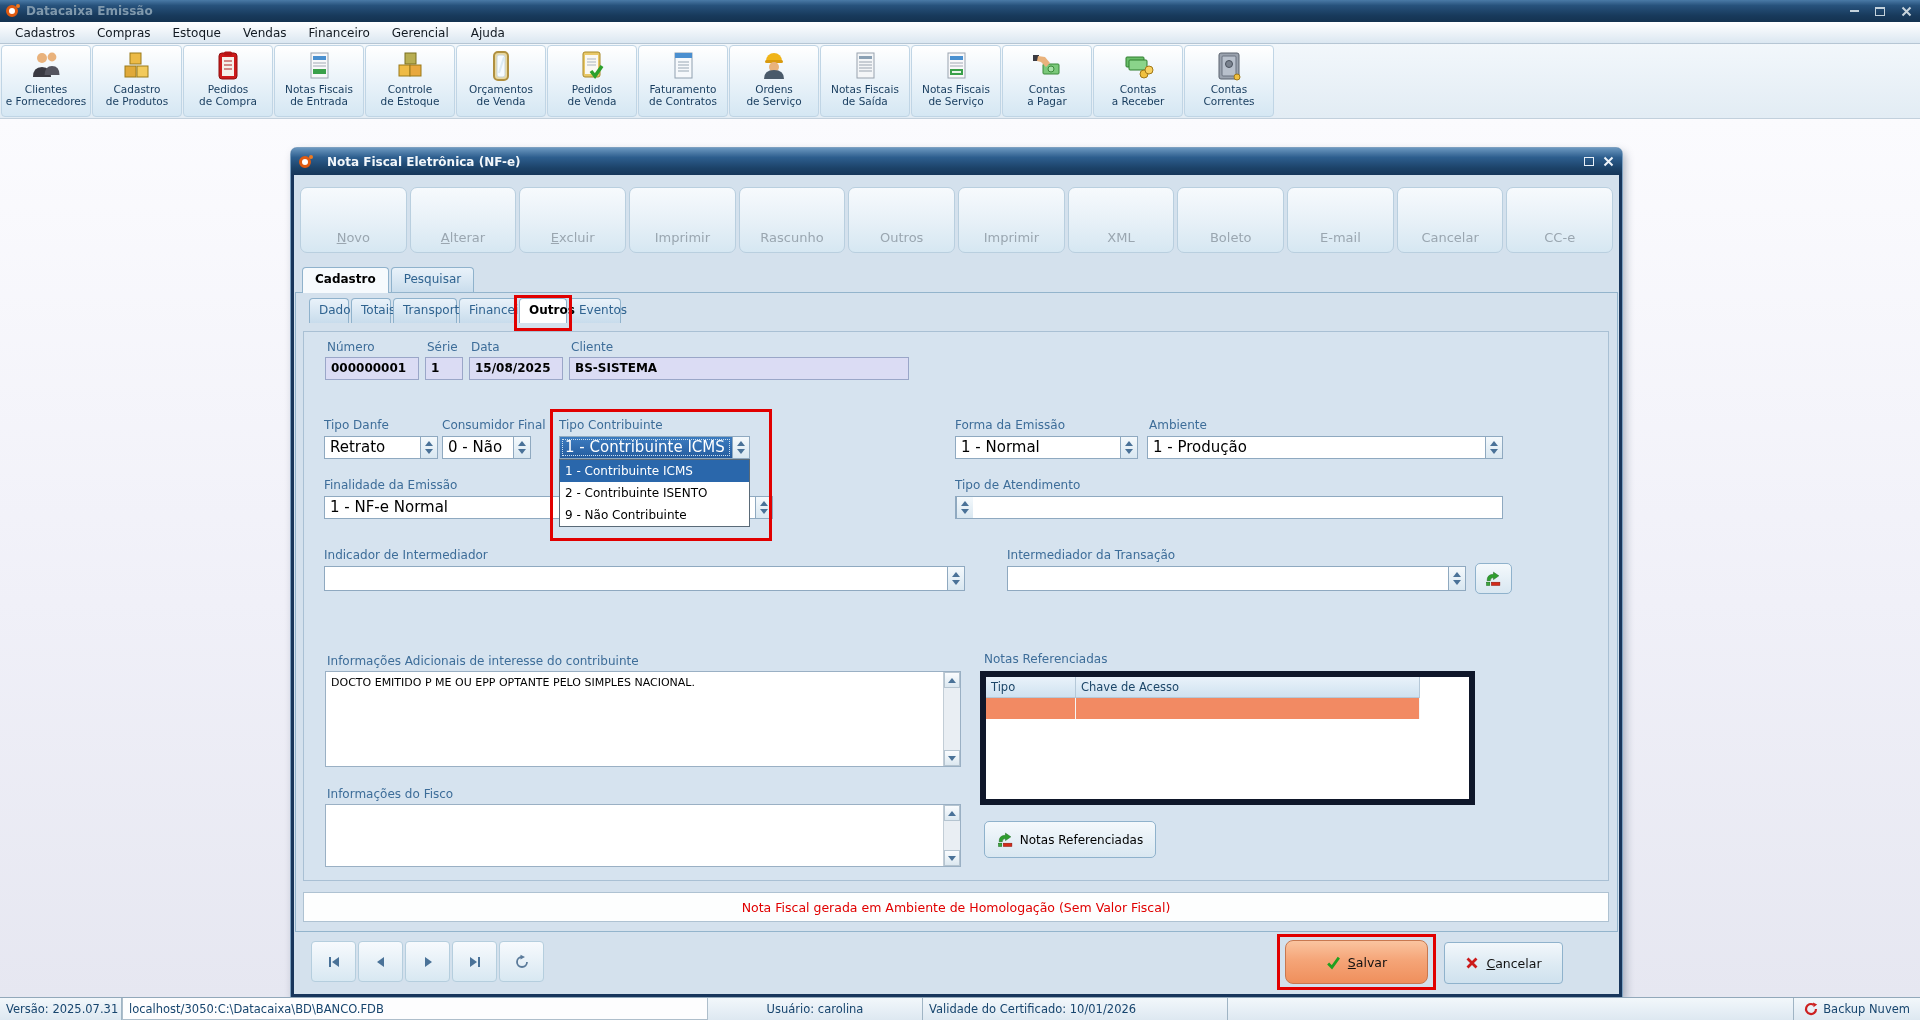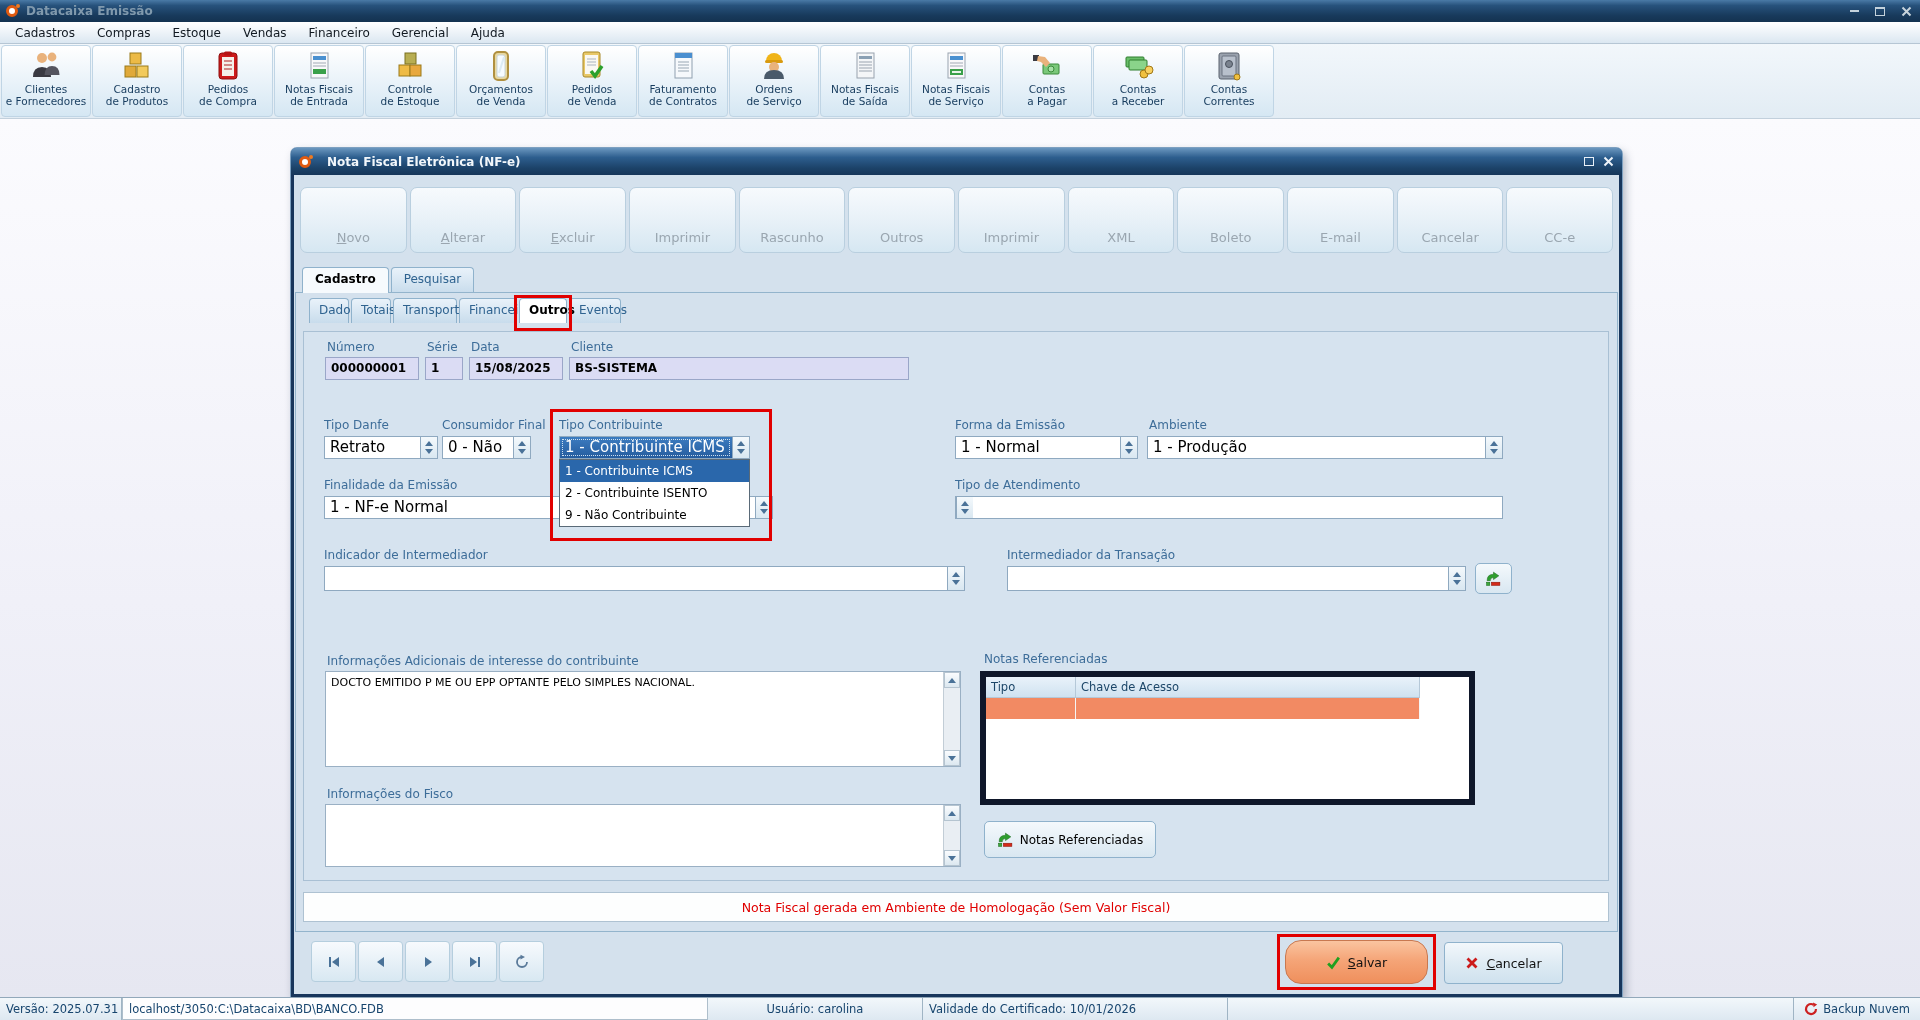--- a/index.html
+++ b/index.html
@@ -127,21 +127,21 @@
   
   .warnbar { position:absolute; left:7px; top:599px; width:1306px; height:30px; background:#fdfefe;
     border:1px solid #aec2d2; display:flex; align-items:center; justify-content:center; }
   .warntext { color:#e00000; font-size:12.5px; }
 
   
   .navbtn { position:absolute; width:45px; height:41px; top:790px; border:1px solid #b5cede; border-radius:4px;
     background:linear-gradient(180deg,#f7fafd 0%,#e6f0f7 55%,#d8e8f2 100%);
     display:flex; align-items:center; justify-content:center; }
   .btn-salvar { position:absolute; left:991px; top:789px; width:143px; height:44px;
-    border:1px solid #c87850; border-radius:16px;
+    border:1px solid #c87850; border-radius:8px;
     background:linear-gradient(180deg,#fac4a0 0%,#f5a578 45%,#ef8f5c 100%);
     display:flex; align-items:center; justify-content:center; gap:7px; font-size:12.5px; color:#111; }
   .btn-cancelar { position:absolute; left:1150px; top:791px; width:119px; height:42px;
     border:1px solid #8fb2cc; border-radius:4px;
     background:linear-gradient(180deg,#f2f7fb 0%,#ddeaf3 55%,#cfe1ee 100%);
     display:flex; align-items:center; justify-content:center; gap:7px; font-size:12.5px; color:#111; }
   .smallbtn { position:absolute; border:1px solid #8fb2cc; border-radius:5px;
     background:linear-gradient(180deg,#f4f9fc,#d9e7f1); display:flex; align-items:center; justify-content:center; gap:6px; font-size:12px; color:#000; }
 
   

